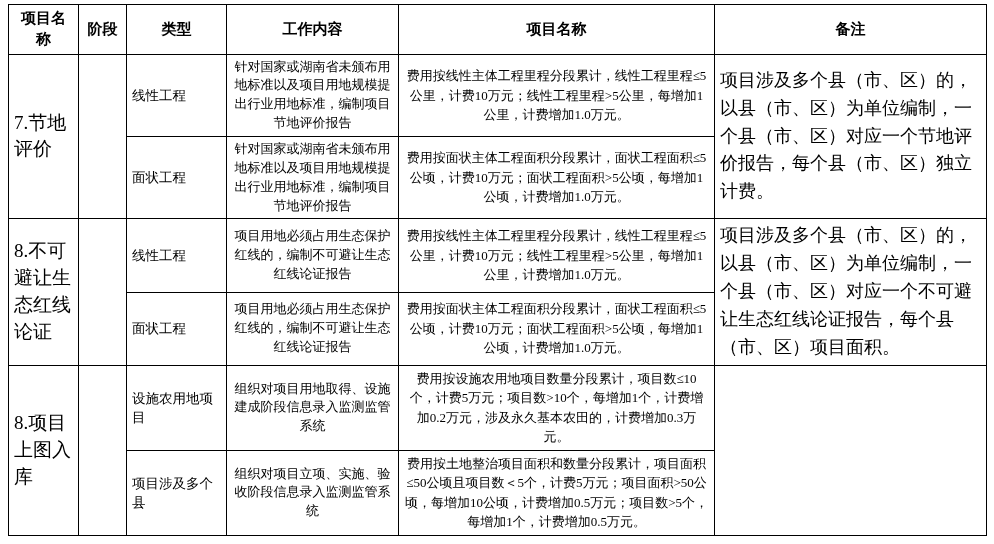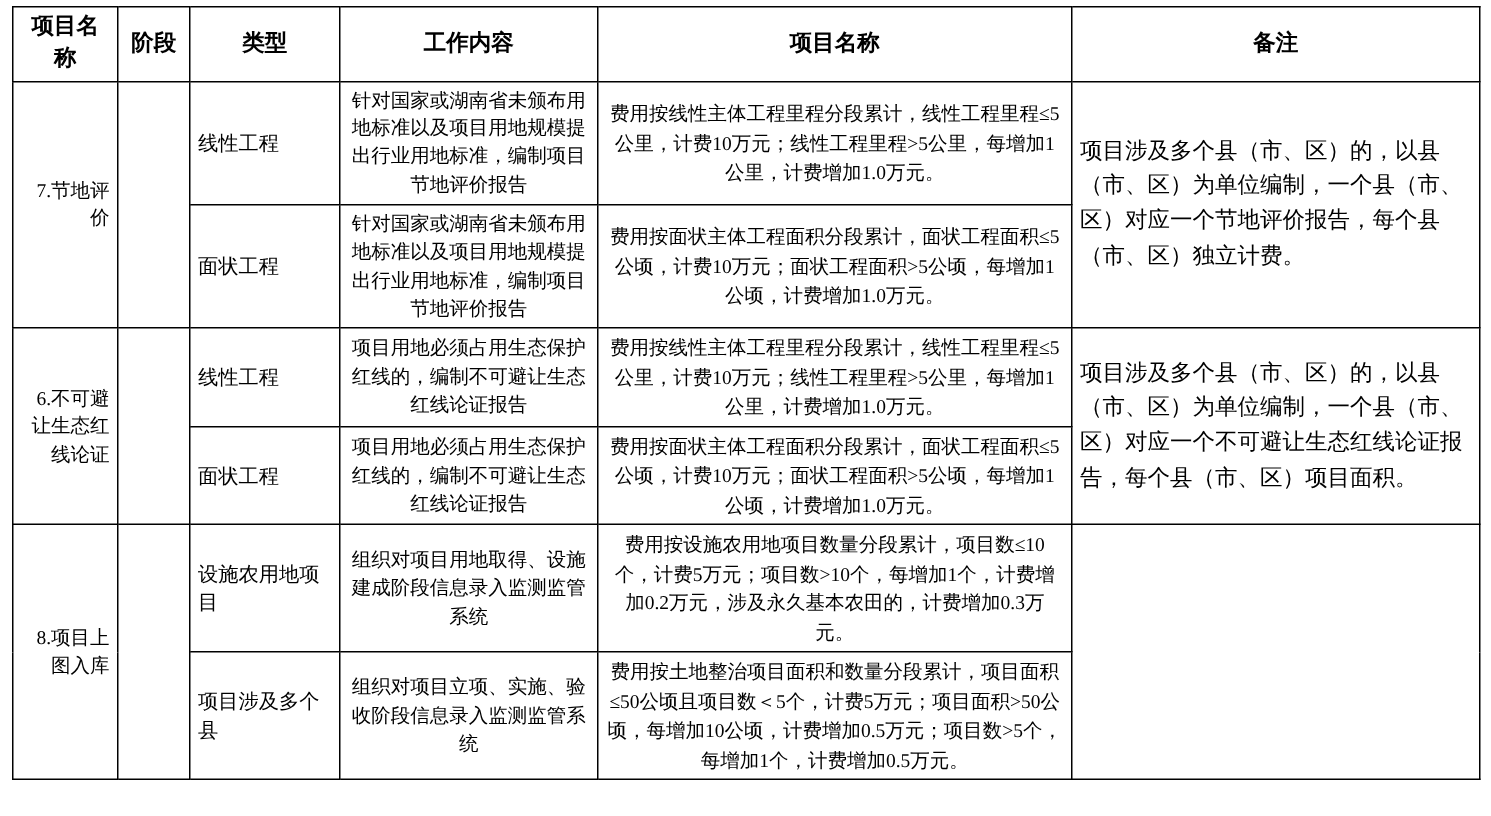--- a/index.html
+++ b/index.html
@@ -41,22 +41,22 @@
     padding: 8px 4px;
   }
   .col-name   { width: 70px; }
   .col-stage  { width: 48px; }
   .col-type   { width: 100px; }
   .col-work   { width: 172px; }
   .col-fee    { width: 316px; }
   .col-remark { width: 272px; }
 
   td.c-name {
-    text-align: right;
-    font-size: 13px;
+    text-align: left;
+    font-size: 19px;
     padding-left: 6px;
     padding-right: 2px;
   }
   td.c-stage {
     text-align: center;
   }
   td.c-type {
     text-align: left;
     font-size: 13.5px;
   }
@@ -65,21 +65,21 @@
     font-size: 13px;
     line-height: 1.45;
   }
   td.c-fee {
     text-align: center;
     font-size: 13px;
     line-height: 1.5;
   }
   td.c-remark {
     text-align: left;
-    font-size: 15px;
+    font-size: 18px;
     line-height: 1.55;
     padding-left: 7px;
     padding-right: 7px;
   }
   .empty-cell { }
 </style>
 </head>
 <body>
 
 <div class="page">
@@ -112,21 +112,21 @@
         <td class="c-fee">费用按线性主体工程里程分段累计，线性工程里程≤5公里，计费10万元；线性工程里程&gt;5公里，每增加1公里，计费增加1.0万元。</td>
         <td class="c-remark" rowspan="2">项目涉及多个县（市、区）的，以县（市、区）为单位编制，一个县（市、区）对应一个节地评价报告，每个县（市、区）独立计费。</td>
       </tr>
       <tr>
         <td class="c-type">面状工程</td>
         <td class="c-work">针对国家或湖南省未颁布用地标准以及项目用地规模提出行业用地标准，编制项目节地评价报告</td>
         <td class="c-fee">费用按面状主体工程面积分段累计，面状工程面积≤5公顷，计费10万元；面状工程面积&gt;5公顷，每增加1公顷，计费增加1.0万元。</td>
       </tr>
 
       <tr>
-        <td class="c-name" rowspan="2">6.不可避让生态红线论证</td>
+        <td class="c-name" rowspan="2">8.不可避让生态红线论证</td>
         <td class="c-stage" rowspan="2"></td>
         <td class="c-type">线性工程</td>
         <td class="c-work">项目用地必须占用生态保护红线的，编制不可避让生态红线论证报告</td>
         <td class="c-fee">费用按线性主体工程里程分段累计，线性工程里程≤5公里，计费10万元；线性工程里程&gt;5公里，每增加1公里，计费增加1.0万元。</td>
         <td class="c-remark" rowspan="2">项目涉及多个县（市、区）的，以县（市、区）为单位编制，一个县（市、区）对应一个不可避让生态红线论证报告，每个县（市、区）项目面积。</td>
       </tr>
       <tr>
         <td class="c-type">面状工程</td>
         <td class="c-work">项目用地必须占用生态保护红线的，编制不可避让生态红线论证报告</td>
         <td class="c-fee">费用按面状主体工程面积分段累计，面状工程面积≤5公顷，计费10万元；面状工程面积&gt;5公顷，每增加1公顷，计费增加1.0万元。</td>

